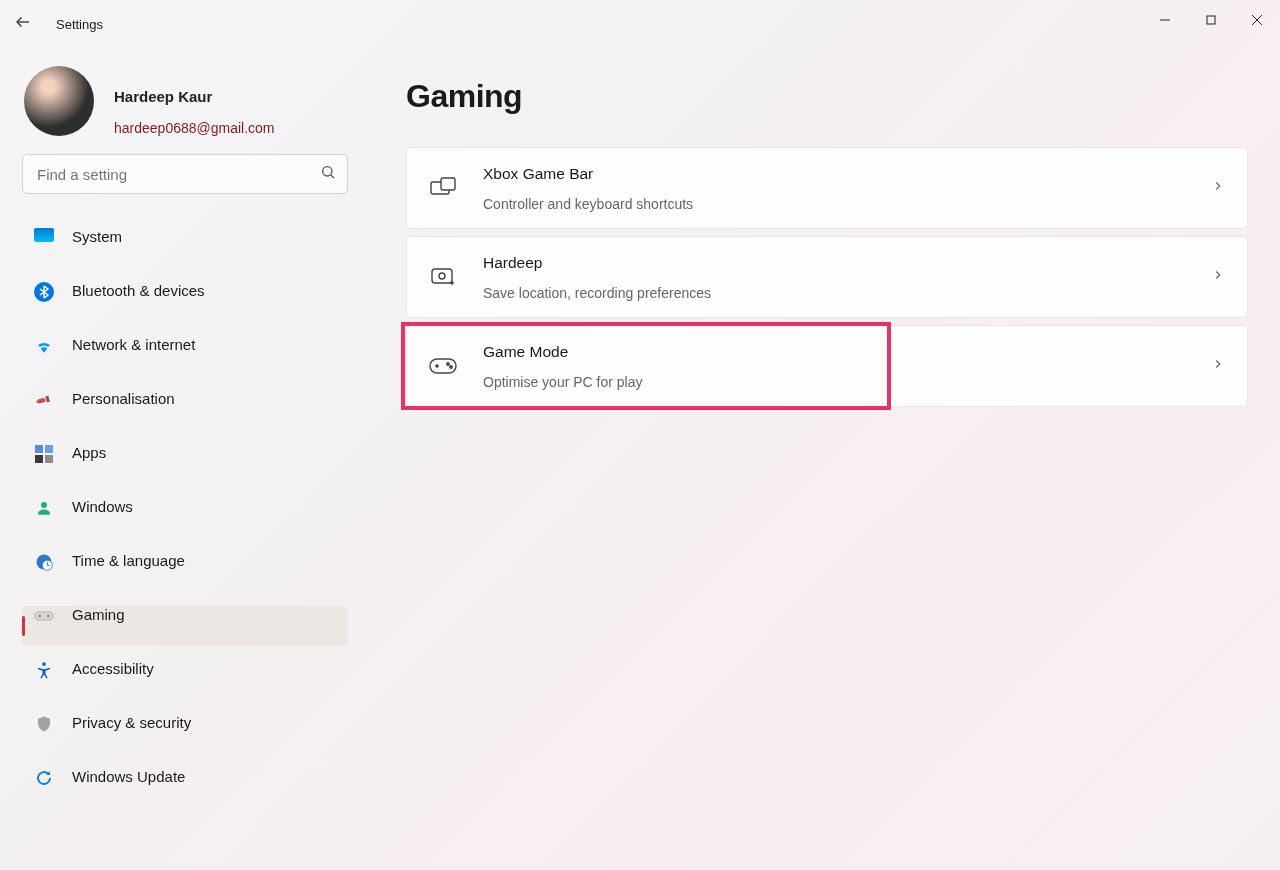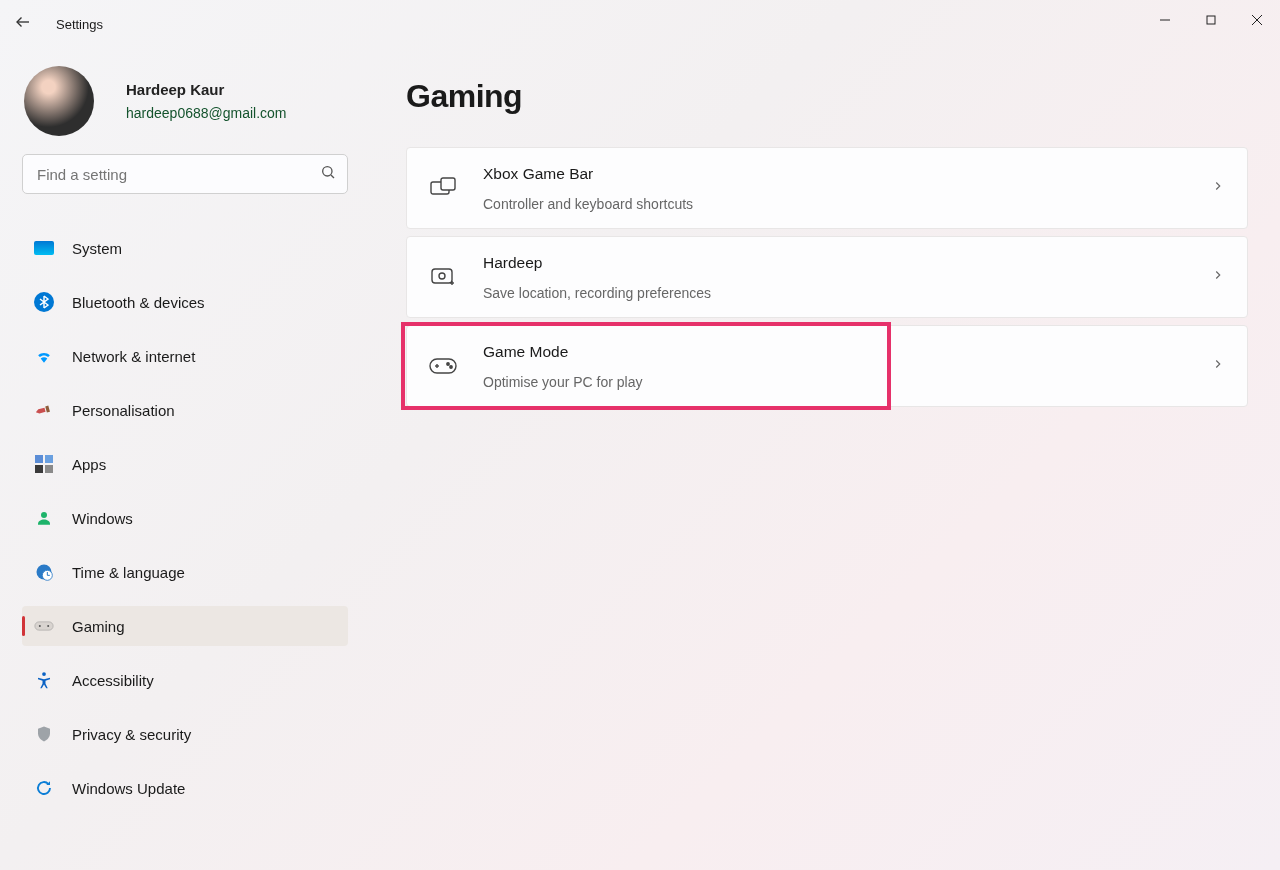--- a/index.html
+++ b/index.html
@@ -53,34 +53,34 @@
   }
 
   
   .sidebar {
     width: 370px;
     padding: 18px 22px 0 22px;
     flex-shrink: 0;
   }
   .profile {
     display: flex;
-    align-items: center;
-    gap: 32px;
+    align-items: flex-end;
+    gap: 20px;
     cursor: pointer;
     padding: 0 2px;
   }
   .avatar {
     width: 70px;
     height: 70px;
     border-radius: 50%;
     background: radial-gradient(circle at 35% 30%, #f3d2c1 10%, #2e2e2e 60%);
     flex-shrink: 0;
   }
   .profile-text .name { font-size: 15px; font-weight: 600; color: #222; }
-  .profile-text .email { font-size: 14px; color: #14532d; margin-top: 7px; }
+  .profile-text .email { font-size: 14px; color: #7f1d1d; margin-top: 15px; }
 
   .search-wrap {
     position: relative;
     margin-top: 18px;
   }
   .search-input {
     width: 100%;
     height: 40px;
     border: 1px solid #d0d0d0;
     border-radius: 5px;
@@ -97,21 +97,20 @@
   }
 
   .nav {
     margin-top: 34px;
     display: flex;
     flex-direction: column;
     gap: 14px;
   }
   .nav-item {
     display: flex;
-    align-items: center;
     gap: 18px;
     height: 40px;
     padding: 0 12px;
     border-radius: 4px;
     cursor: pointer;
     font-size: 15px;
     position: relative;
   }
   .nav-item.active {
     background: #ece7e3;

